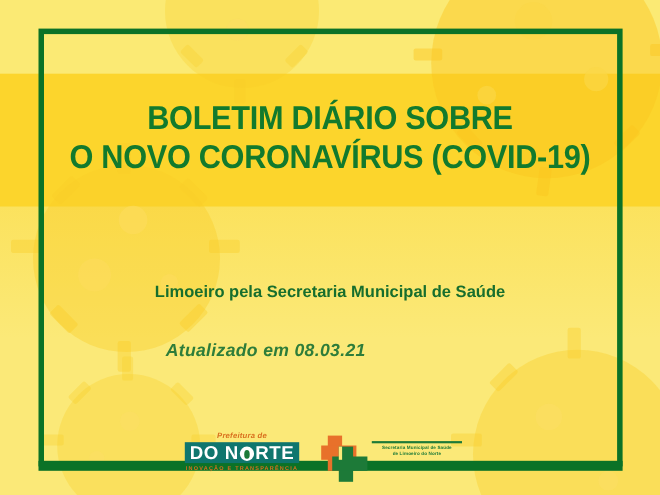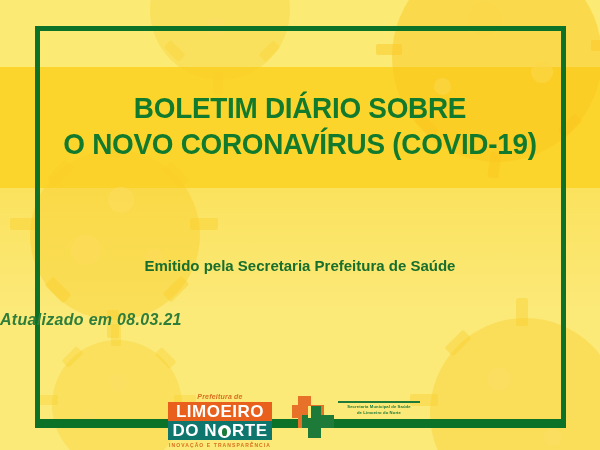--- a/index.html
+++ b/index.html
@@ -50,21 +50,21 @@
   }
   #title .l1{display:block;}
   #title .l2{display:block;}
   #subtitle{
     position:absolute;left:0;top:256px;width:600px;text-align:center;
     color:#176e2d;font-weight:bold;font-size:15px;line-height:20px;
     font-family:"Liberation Sans", sans-serif;
   }
   #subtitle span{display:block;}
   #updated{
-    position:absolute;left:0;top:311px;width:483px;text-align:left;
+    position:absolute;left:0;top:311px;width:483px;text-align:center;
     color:#2e7d3a;font-weight:bold;font-style:italic;font-size:16px;
     font-family:"Liberation Sans", sans-serif;letter-spacing:.3px;
   }
   
   #logos{
     position:absolute;left:0;top:392px;width:600px;height:52px;
     display:flex;justify-content:center;align-items:flex-start;gap:20px;
   }
   
   #logo-limoeiro{position:relative;width:104px;}
@@ -176,30 +176,29 @@
 
   <div id="frame"></div>
   <div id="frame-bottom-thick"></div>
 
   <div id="title">
     <span class="l1">BOLETIM DIÁRIO SOBRE</span>
     <span class="l2">O NOVO CORONAVÍRUS (COVID-19)</span>
   </div>
 
   <div id="subtitle">
-    <span>Emitido pela Secretaria Prefeitura de Saúde</span>
+    <span>Limoeiro pela Secretaria Municipal de Saúde</span>
   </div>
 
   <div id="updated">Atualizado em 08.03.21</div>
 
   <div id="logos">
 
     <div id="logo-limoeiro">
       <div class="pref">Prefeitura de</div>
-      <div class="bar1">LIMOEIRO</div>
       <div class="bar2">
         <span>DO N</span><span style="display:inline-block;width:13px;height:13px;border-radius:50%;background:#fff;position:relative;top:2px;margin:0 1px;">
           <span style="display:block;width:5px;height:8px;border-radius:50% 50% 45% 45%;background:#1d7a38;margin:2.5px auto 0;"></span>
         </span><span>RTE</span>
       </div>
       <div class="tagline">INOVAÇÃO E TRANSPARÊNCIA</div>
     </div>
 
     <div id="logo-secsa">
       <div id="secsa-cross">

